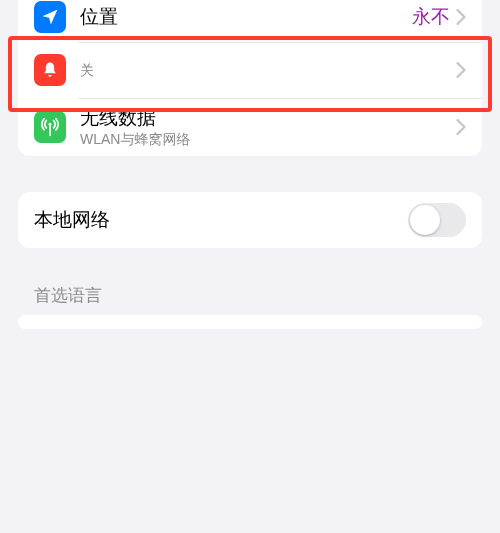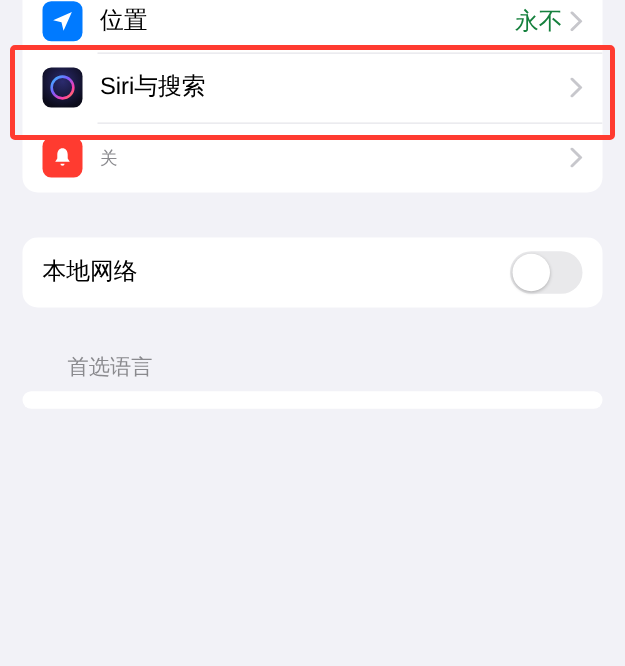--- a/index.html
+++ b/index.html
@@ -40,36 +40,36 @@
     border-radius: 7px;
     flex-shrink: 0;
     margin-right: 14px;
     display: flex;
     align-items: center;
     justify-content: center;
   }
   .labelcol { flex: 1; display: flex; flex-direction: column; justify-content: center; }
   .title { font-size: 19px; color: #000; line-height: 1.25; }
   .subtitle { font-size: 14px; color: #8a8a8e; line-height: 1.2; margin-top: 1px; }
-  .detail { font-size: 19px; color: #15803d; margin-right: 6px; }
+  .detail { font-size: 19px; color: #a21caf; margin-right: 6px; }
   .chevron { color: #c7c7cc; flex-shrink: 0; }
   .toggle {
     width: 58px; height: 34px; border-radius: 17px; position: relative; flex-shrink: 0;
   }
   .toggle .knob {
     position: absolute; width: 30px; height: 30px; border-radius: 50%;
     background: #fff; top: 2px; box-shadow: 0 1px 3px rgba(0,0,0,0.25);
   }
   .toggle.on { background: #34c759; }
   .toggle.on .knob { right: 2px; }
   .toggle.off { background: #e9e9eb; }
   .toggle.off .knob { left: 2px; }
   .section-header {
     font-size: 17px; color: #8a8a8e;
-    padding: 0 34px 8px 54px;
+    padding: 0 34px 8px 34px;
   }
   .highlight {
     position: absolute;
     border: 4px solid #ff3b30;
     border-radius: 4px;
     pointer-events: none;
     left: 8px;
     right: 8px;
     top: 36px;
     height: 76px;
@@ -90,57 +90,55 @@
       <span class="title">位置</span>
     </div>
     <span class="detail">永不</span>
     <svg class="chevron" width="10" height="16" viewBox="0 0 8 14">
         <path d="M1 1 L7 7 L1 13" stroke="#c7c7cc" stroke-width="2" fill="none" stroke-linecap="round"></path>
       </svg>
   </div>
 
 
 
-  <div class="row">
-    <div class="icon" style="background:radial-gradient(circle at 50% 35%, #2b2b6e, #0b0b1a 80%);">
-      <svg width="26" height="26" viewBox="0 0 30 30">
-        <circle cx="15" cy="15" r="10" fill="none" stroke="url(#sg)" stroke-width="2.4"></circle>
-        <defs>
-          <linearGradient id="sg" x1="0" y1="0" x2="1" y2="1">
-            <stop offset="0%" stop-color="#34c2ff"></stop>
-            <stop offset="40%" stop-color="#7a5cff"></stop>
-            <stop offset="75%" stop-color="#ff3da8"></stop>
-            <stop offset="100%" stop-color="#ff8a3d"></stop>
-          </linearGradient>
-        </defs>
-      </svg>
-    </div>
-    <div class="labelcol">
-      <span class="title">Siri与搜索</span>
-    </div>
-    <svg class="chevron" width="10" height="16" viewBox="0 0 8 14">
-        <path d="M1 1 L7 7 L1 13" stroke="#c7c7cc" stroke-width="2" fill="none" stroke-linecap="round"></path>
-      </svg>
-  </div>
 
   <div class="row">
     <div class="icon" style="background:#ff3b30;">
       <svg width="20" height="20" viewBox="0 0 24 24" fill="#fff">
         <path d="M12 3 C9 3 7 5.5 7 9 L7 13 L5 16 L19 16 L17 13 L17 9 C17 5.5 15 3 12 3 Z"></path>
         <path d="M10 18 A2 2 0 0 0 14 18 Z"></path>
       </svg>
     </div>
     <div class="labelcol">
       <span class="subtitle">关</span>
     </div>
     <svg class="chevron" width="10" height="16" viewBox="0 0 8 14">
         <path d="M1 1 L7 7 L1 13" stroke="#c7c7cc" stroke-width="2" fill="none" stroke-linecap="round"></path>
       </svg>
   </div>
 
+  <div class="row">
+    <div class="icon" style="background:#34c759;">
+      <svg width="22" height="22" viewBox="0 0 24 24" fill="none" stroke="#fff" stroke-width="2" stroke-linecap="round">
+        <circle cx="12" cy="9" r="1.6" fill="#fff" stroke="none"></circle>
+        <path d="M8 5 A6 6 0 0 0 8 13"></path>
+        <path d="M16 5 A6 6 0 0 1 16 13"></path>
+        <path d="M5.5 3 A9 9 0 0 0 5.5 15"></path>
+        <path d="M18.5 3 A9 9 0 0 1 18.5 15"></path>
+        <line x1="12" y1="10" x2="12" y2="21"></line>
+      </svg>
+    </div>
+    <div class="labelcol">
+      <span class="title">无线数据</span>
+      <span class="subtitle">WLAN与蜂窝网络</span>
+    </div>
+    <svg class="chevron" width="10" height="16" viewBox="0 0 8 14">
+        <path d="M1 1 L7 7 L1 13" stroke="#c7c7cc" stroke-width="2" fill="none" stroke-linecap="round"></path>
+      </svg>
+  </div>
 
 </div>
 
 <div class="group">
   <div class="row noicon">
     <div class="labelcol">
       <span class="title">本地网络</span>
     </div>
     <div class="toggle off">
         <div class="knob"></div>

